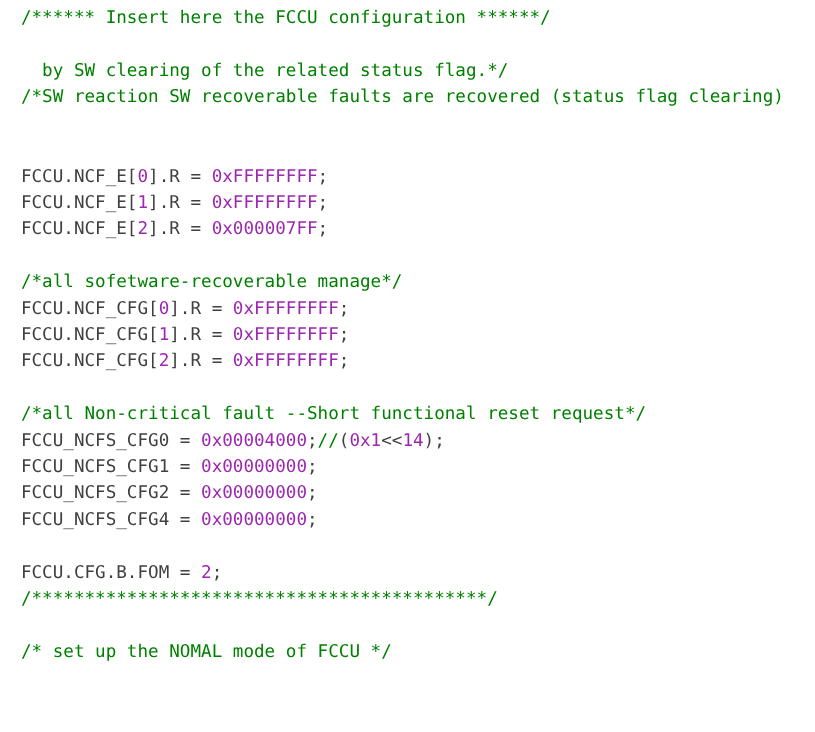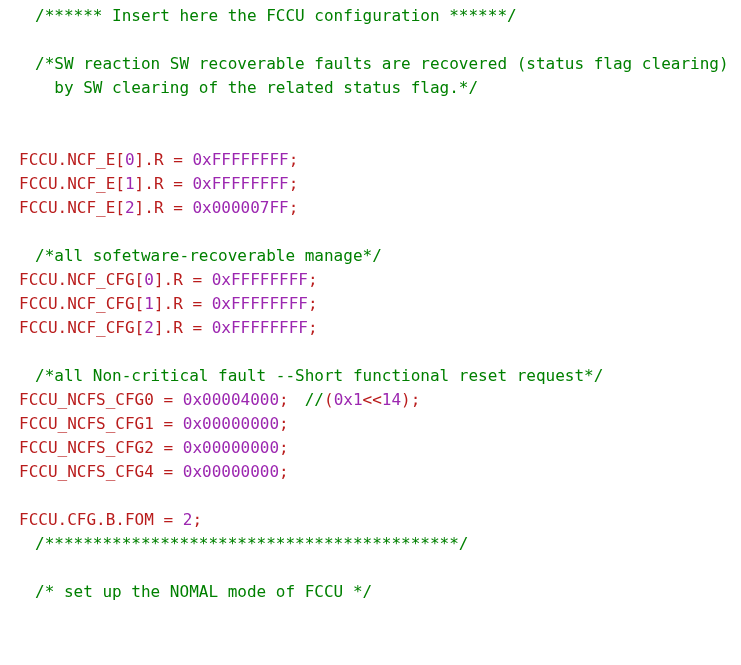--- a/index.html
+++ b/index.html
@@ -26,33 +26,33 @@
   }
   .code-line {
     height: 24px;
     line-height: 24px;
     font-size: 16px;
     font-family: "DejaVu Sans Mono", monospace;
     white-space: pre;
     letter-spacing: 0px;
     color: #000000;
   }
-  .tok-comment { color: #008000; margin-left: 16px; }
+  .tok-comment { color: #008000; }
   .tok-num     { color: #9c27b0; }
-  .tok-plain   { color: #b91c1c; }
+  .tok-plain   { color: #404040; }
 </style>
 </head>
 <body>
 
 <div id="code-editor">
   <div class="code-lines">
       <div class="code-line"><span class="tok-comment">/****** Insert here the FCCU configuration ******/</span></div>
       <div class="code-line">&nbsp;</div>
+      <div class="code-line"><span class="tok-comment">  by SW clearing of the related status flag.*/</span></div>
       <div class="code-line"><span class="tok-comment">/*SW reaction SW recoverable faults are recovered (status flag clearing)</span></div>
-      <div class="code-line"><span class="tok-comment">  by SW clearing of the related status flag.*/</span></div>
       <div class="code-line">&nbsp;</div>
       <div class="code-line">&nbsp;</div>
       <div class="code-line"><span class="tok-plain">FCCU.NCF_E[</span><span class="tok-num">0</span><span class="tok-plain">].R = </span><span class="tok-num">0xFFFFFFFF</span><span class="tok-plain">;</span></div>
       <div class="code-line"><span class="tok-plain">FCCU.NCF_E[</span><span class="tok-num">1</span><span class="tok-plain">].R = </span><span class="tok-num">0xFFFFFFFF</span><span class="tok-plain">;</span></div>
       <div class="code-line"><span class="tok-plain">FCCU.NCF_E[</span><span class="tok-num">2</span><span class="tok-plain">].R = </span><span class="tok-num">0x000007FF</span><span class="tok-plain">;</span></div>
       <div class="code-line">&nbsp;</div>
       <div class="code-line"><span class="tok-comment">/*all sofetware-recoverable manage*/</span></div>
       <div class="code-line"><span class="tok-plain">FCCU.NCF_CFG[</span><span class="tok-num">0</span><span class="tok-plain">].R = </span><span class="tok-num">0xFFFFFFFF</span><span class="tok-plain">;</span></div>
       <div class="code-line"><span class="tok-plain">FCCU.NCF_CFG[</span><span class="tok-num">1</span><span class="tok-plain">].R = </span><span class="tok-num">0xFFFFFFFF</span><span class="tok-plain">;</span></div>
       <div class="code-line"><span class="tok-plain">FCCU.NCF_CFG[</span><span class="tok-num">2</span><span class="tok-plain">].R = </span><span class="tok-num">0xFFFFFFFF</span><span class="tok-plain">;</span></div>

